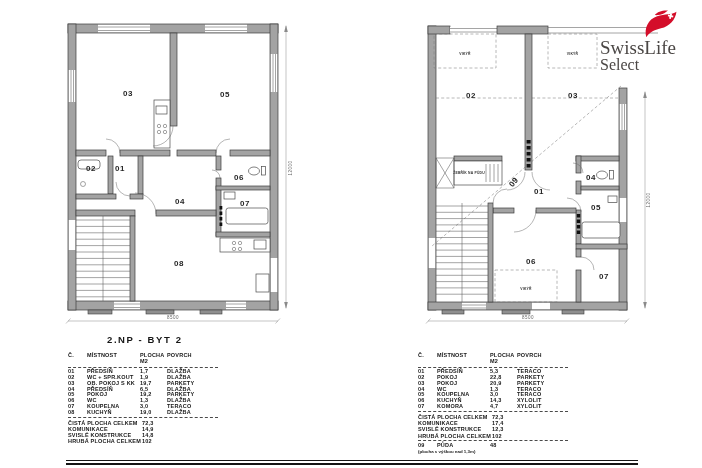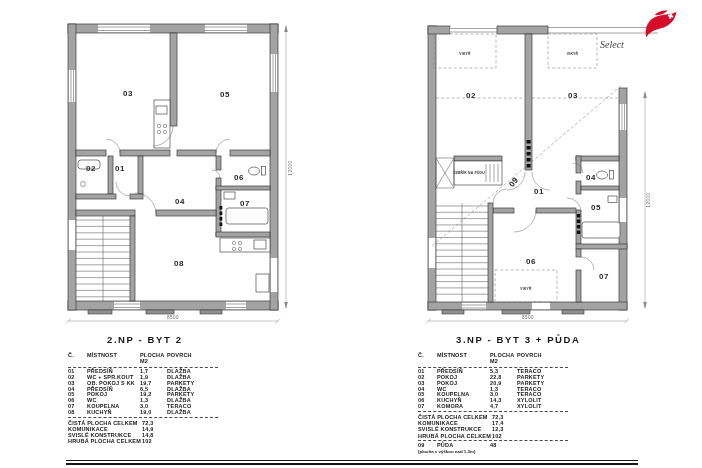--- a/index.html
+++ b/index.html
@@ -25,21 +25,21 @@
   .r4{display:grid;grid-template-columns:19px 53px 27px 1fr;font-size:5.5px;line-height:5.8px;letter-spacing:0.2px;}
   .r2{display:grid;grid-template-columns:74px 1fr;font-size:5.5px;line-height:6.2px;letter-spacing:0.2px;}
   .head{margin-bottom:2px;}
   .dash{border-top:1px dashed #4a4a4a;margin:1.6px 0;}
   .note{font-size:4.4px;font-weight:bold;line-height:5px;margin-top:0.5px;}
   .rule{position:absolute;left:66px;top:460px;width:572px;height:2px;
         border-top:1px solid #151515;border-bottom:2px solid #151515;}
   .logo{position:absolute;left:600px;top:10px;width:100px;}
   .logo .flame{margin-left:44px;display:block;}
   .logo .brand{font-family:"Liberation Serif",serif;font-size:19px;color:#4b4745;line-height:20px;}
-  .logo .sub{font-family:"Liberation Serif",serif;font-size:10px;color:#4b4745;line-height:13px;font-style:italic;}
+  .logo .sub{font-family:"Liberation Serif",serif;font-size:16px;color:#4b4745;line-height:13px;}
 </style>
 </head>
 <body>
 
 <div class="page">
 
   <svg class="plan" style="left:58px;top:8px" width="245" height="330" viewBox="0 0 245 330">
     <g>
       <rect class="wall" x="10" y="16" width="210" height="9"></rect>
       <rect class="win" x="40" y="16.8" width="52" height="7.4"></rect>
@@ -286,25 +286,25 @@
 
   <div class="logo">
     <svg class="flame" width="34" height="28" viewBox="0 0 44 36">
       <path fill="#d40e2a" d="M3,35 C0,24 5,12 17,8 C27,4.7 36,6 42,2 C41,12 33,21 22,23.5 C13,25.5 7,29 3,35 Z"></path>
       <path fill="#d40e2a" d="M14,6.5 C17,2 24,0 31,0.5 C28,3 26,5 21,6 C18,6.6 15.8,6.8 14,6.5 Z"></path>
       <g transform="rotate(14 34.4 7.7)">
         <rect x="33.2" y="4.2" width="2.4" height="7" fill="#ffffff"></rect>
         <rect x="30.9" y="6.5" width="7" height="2.4" fill="#ffffff"></rect>
       </g>
     </svg>
+    <div class="brand">SwissLife</div>
     <div class="sub">Select</div>
   </div>
 
   <div class="title" style="left:71px;top:334px">2.NP - BYT 2</div>
-  <div class="title" style="left:420px;top:334px">3.NP - BYT 3 + PŮDA</div>
 
   <div class="tbl" style="left:68px;top:353px">
     <div class="r4 head">
       <span>Č.</span>
       <span>MÍSTNOST</span>
       <span>PLOCHA M2</span>
       <span>POVRCH</span>
     </div>
     <div class="dash"></div>
     <div class="r4">

